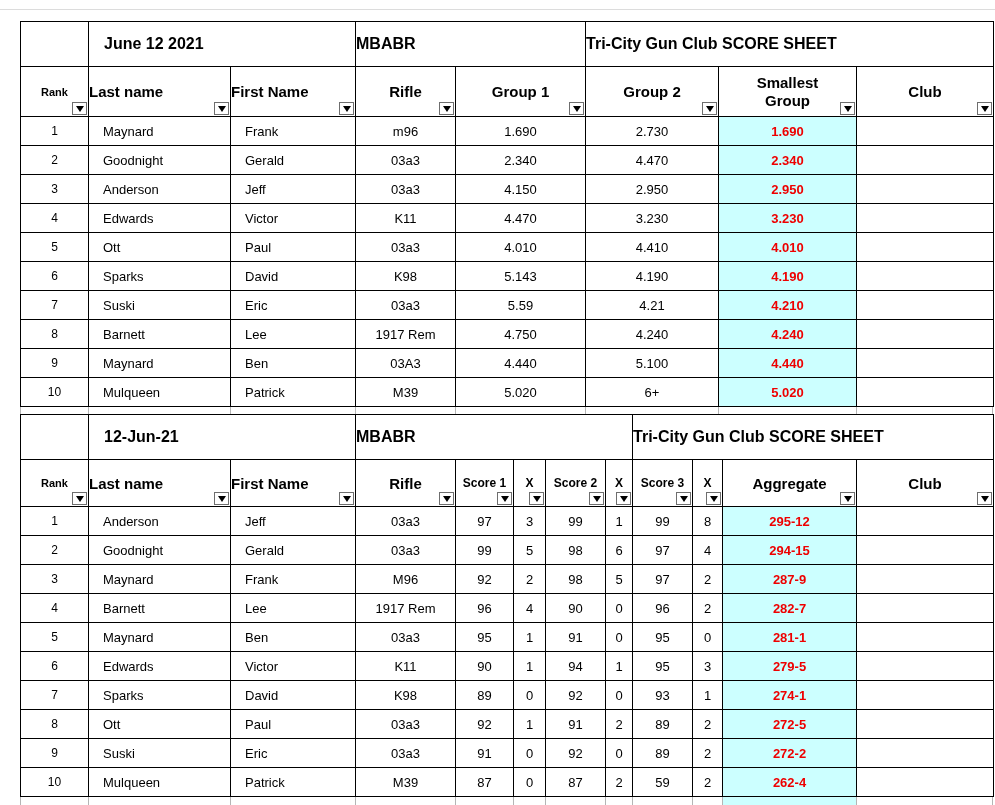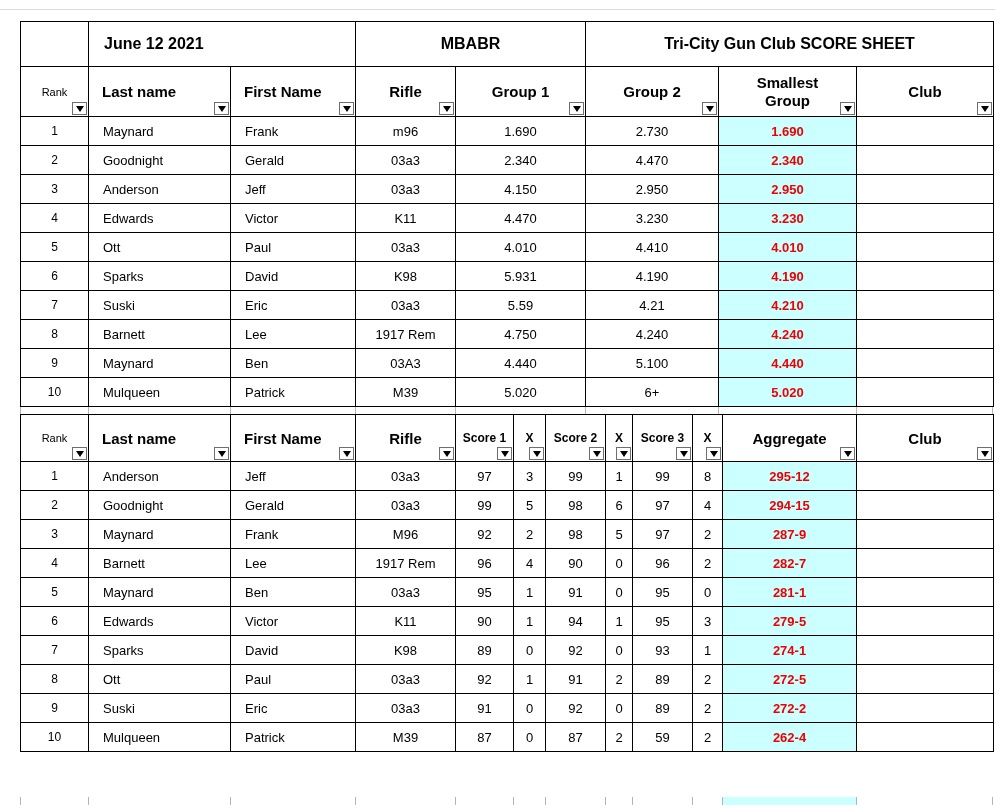--- a/index.html
+++ b/index.html
@@ -9,27 +9,27 @@
     font-family:"Liberation Sans","DejaVu Sans",sans-serif;
     color:#000;
   }
   .gridline-h{position:absolute;height:1px;background:#dcdcdc;}
   .sheet{position:absolute;left:20px;}
   table{border-collapse:collapse;table-layout:fixed;width:973px;}
   td{border:1px solid #000;padding:0;overflow:hidden;vertical-align:middle;box-sizing:border-box;}
   
   .h1{height:45px;font-weight:bold;font-size:16px;}
   .h1.date{text-align:left;padding-left:15px;}
-  .h1.mid,.h1.title{text-align:center;}
+  .h1.mid,.h1.title{text-align:left;}
   
   .h2{position:relative;font-weight:bold;font-size:15px;text-align:center;}
   .h2t{height:50px;}
   .h2b{height:47px;}
-  .h2.rank{font-weight:normal;font-size:11px;margin-left:40px;}
-  .h2.left{text-align:left;padding-left:13px;}
+  .h2.rank{font-weight:bold;font-size:11px;margin-left:40px;}
+  .h2.left{text-align:left;}
   .h2.sm{font-size:12px;}
   .wrap{display:inline-block;width:72px;line-height:1.15;vertical-align:middle;}
   
   .flt{
     position:absolute;right:1px;bottom:1px;width:15px;height:13px;
     background:#ffffff;border:1px solid #6e6e6e;
     display:flex;align-items:center;justify-content:center;cursor:pointer;
     box-sizing:border-box;
   }
   .tri{width:0;height:0;border-left:4px solid transparent;border-right:4px solid transparent;border-top:6px solid #000;}
@@ -144,21 +144,21 @@
           <td>4.010</td>
           <td>4.410</td>
           <td class="hl">4.010</td>
           <td></td>
         </tr>
         <tr>
           <td class="rk">6</td>
           <td class="l">Sparks</td>
           <td class="l">David</td>
           <td>K98</td>
-          <td>5.931</td>
+          <td>5.143</td>
           <td>4.190</td>
           <td class="hl">4.190</td>
           <td></td>
         </tr>
         <tr>
           <td class="rk">7</td>
           <td class="l">Suski</td>
           <td class="l">Eric</td>
           <td>03a3</td>
           <td>5.59</td>
@@ -223,20 +223,26 @@
         <col style="width:32px">
         <col style="width:60px">
         <col style="width:27px">
       <col style="width:60px">
         <col style="width:30px">
         <col style="width:134px">
         <col style="width:137px">
     </colgroup>
     <thead>
       <tr>
+        <td class="h1"></td>
+        <td class="h1 date" colspan="2">12-Jun-21</td>
+        <td class="h1 mid" colspan="5">MBABR</td>
+        <td class="h1 title" colspan="4">Tri-City Gun Club SCORE SHEET</td>
+      </tr>
+      <tr>
         <td class="h2 h2b rank"><span>Rank</span><span class="flt">
               <span class="tri"></span>
             </span></td>
         <td class="h2 h2b left"><span>Last name</span><span class="flt">
               <span class="tri"></span>
             </span></td>
         <td class="h2 h2b left"><span>First Name</span><span class="flt">
               <span class="tri"></span>
             </span></td>
         <td class="h2 h2b"><span>Rifle</span><span class="flt">

